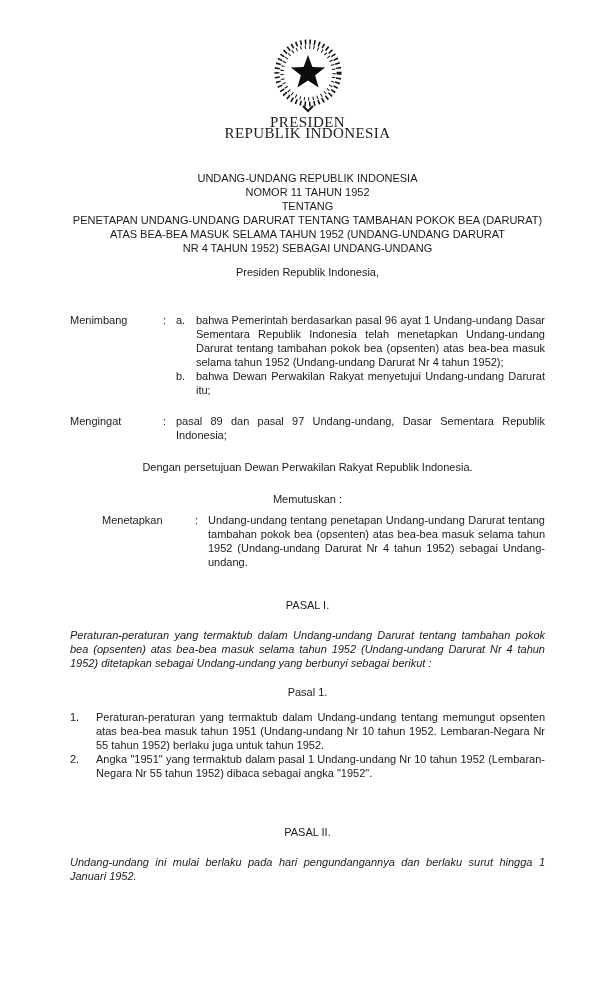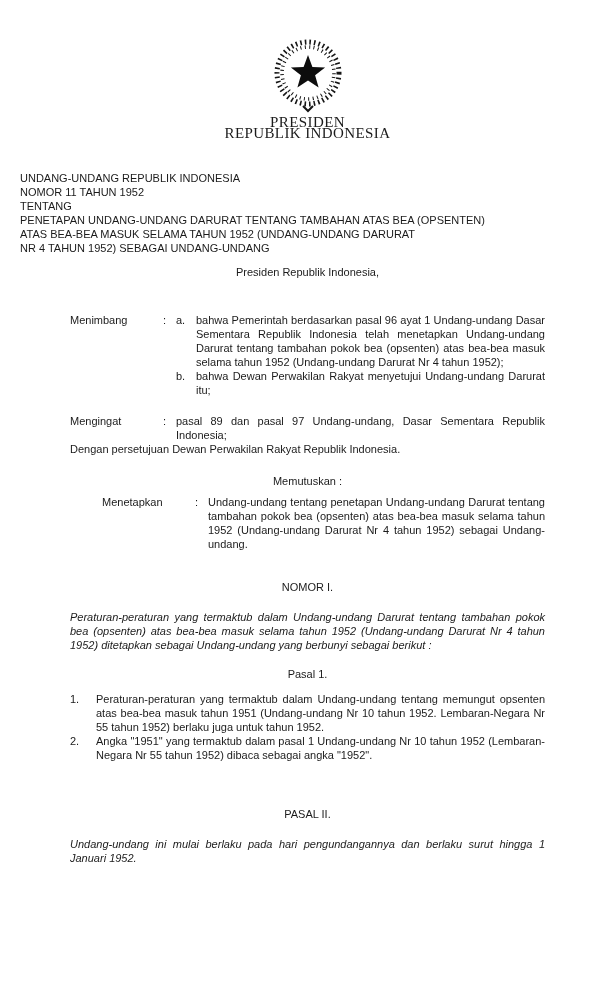--- a/index.html
+++ b/index.html
@@ -16,32 +16,32 @@
   }
   .letterhead{text-align:center;}
   .emblem{display:block;margin:0 auto;}
   .lh-line{
     font-family:"Liberation Serif",serif;
     font-size:15px;line-height:11px;
     letter-spacing:0.4px;
   }
   .lh-line.first{margin-top:3px;}
   .title{margin:32px -50px 0 -50px;}
-  .title .tline{text-align:left;white-space:nowrap;}
+  .title .tline{text-align:center;white-space:nowrap;}
   .salutation{margin-top:10px;text-align:center;}
   .clause{display:flex;}
   .c-label{width:93px;flex:none;}
   .c-colon{width:13px;flex:none;}
   .c-body{flex:1;min-width:0;text-align:justify;}
   .sub{display:flex;}
   .s-marker{width:20px;flex:none;}
   .s-text{flex:1;min-width:0;text-align:justify;}
   .m-menimbang{margin-top:34px;}
   .m-mengingat{margin-top:17px;}
-  .agreement{margin-top:0;}
+  .agreement{margin-top:18px;text-align:center;}
   .memutuskan{margin-top:18px;text-align:center;}
   .m-menetapkan{margin-top:7px;margin-left:32px;}
   .heading{text-align:center;}
   .h-pasal1{margin-top:29px;}
   .para{text-align:justify;font-style:italic;}
   .p1-intro{margin-top:16px;}
   .h-sub{margin-top:15px;}
   .numlist{margin-top:11px;}
   .num{display:flex;}
   .n-marker{width:26px;flex:none;}
@@ -62,21 +62,21 @@
       <path d="M37 70 l5 5 5 -5" fill="none" stroke="#161616" stroke-width="2"></path>
     </svg>
     <div class="lh-line first">PRESIDEN</div>
     <div class="lh-line">REPUBLIK INDONESIA</div>
   </header>
 
   <section class="title">
     <div class="tline">UNDANG-UNDANG REPUBLIK INDONESIA</div>
     <div class="tline">NOMOR 11 TAHUN 1952</div>
     <div class="tline">TENTANG</div>
-    <div class="tline">PENETAPAN UNDANG-UNDANG DARURAT TENTANG TAMBAHAN ATAS BEA (OPSENTEN)</div>
+    <div class="tline">PENETAPAN UNDANG-UNDANG DARURAT TENTANG TAMBAHAN POKOK BEA (DARURAT)</div>
     <div class="tline">ATAS BEA-BEA MASUK SELAMA TAHUN 1952 (UNDANG-UNDANG DARURAT</div>
     <div class="tline">NR 4 TAHUN 1952) SEBAGAI UNDANG-UNDANG</div>
   </section>
 
   <div class="salutation">Presiden Republik Indonesia,</div>
 
   <div class="clause m-menimbang">
     <div class="c-label">Menimbang</div>
     <div class="c-colon">:</div>
     <div class="c-body">
@@ -100,21 +100,21 @@
   <div class="agreement">Dengan persetujuan Dewan Perwakilan Rakyat Republik Indonesia.</div>
 
   <div class="memutuskan">Memutuskan :</div>
 
   <div class="clause m-menetapkan">
     <div class="c-label">Menetapkan</div>
     <div class="c-colon">:</div>
     <div class="c-body">Undang-undang tentang penetapan Undang-undang Darurat tentang tambahan pokok bea (opsenten) atas bea-bea masuk selama tahun 1952 (Undang-undang Darurat Nr 4 tahun 1952) sebagai Undang-undang.</div>
   </div>
 
-  <div class="heading h-pasal1">NOMOR I.</div>
+  <div class="heading h-pasal1">PASAL I.</div>
 
   <div class="para p1-intro">Peraturan-peraturan yang termaktub dalam Undang-undang Darurat tentang tambahan pokok bea (opsenten) atas bea-bea masuk selama tahun 1952 (Undang-undang Darurat Nr 4  tahun 1952) ditetapkan sebagai Undang-undang yang berbunyi sebagai berikut :</div>
 
   <div class="heading h-sub">Pasal 1.</div>
 
   <div class="numlist">
     <div class="num">
       <div class="n-marker">1.</div>
       <div class="n-text">Peraturan-peraturan yang termaktub dalam Undang-undang tentang memungut opsenten atas bea-bea masuk tahun 1951 (Undang-undang Nr 10 tahun 1952. Lembaran-Negara Nr 55 tahun 1952) berlaku juga untuk tahun 1952.</div>
     </div>

